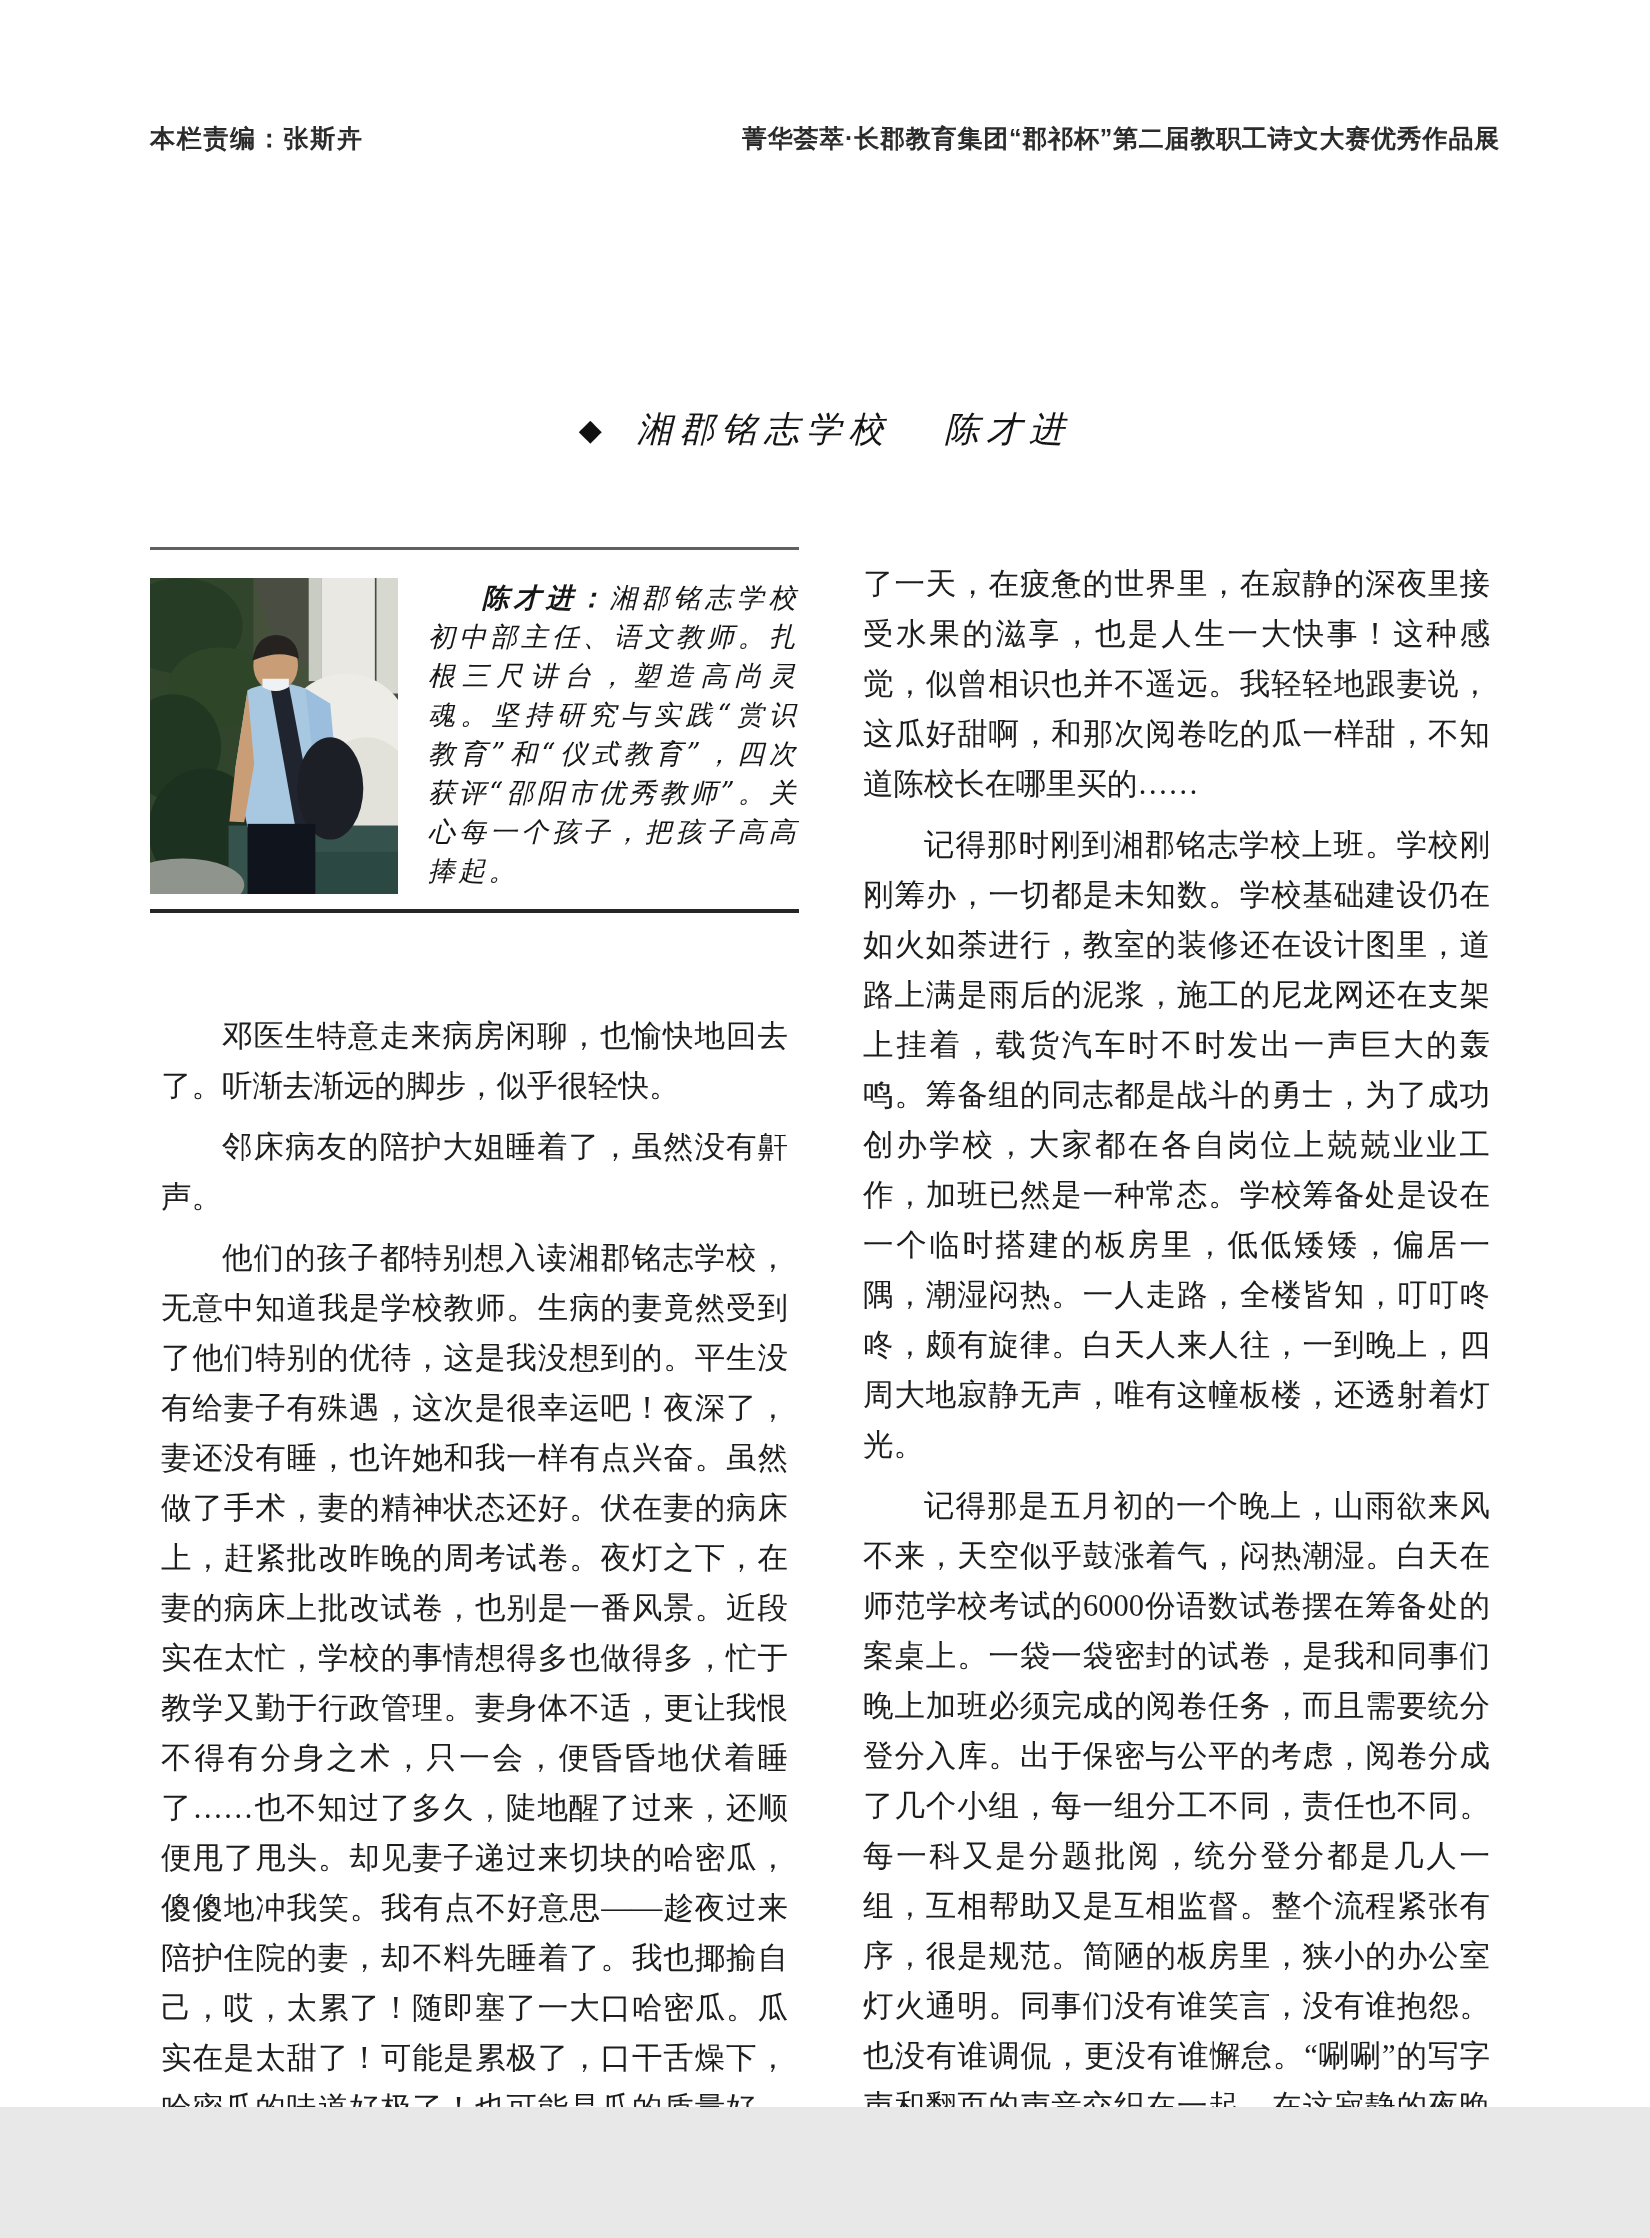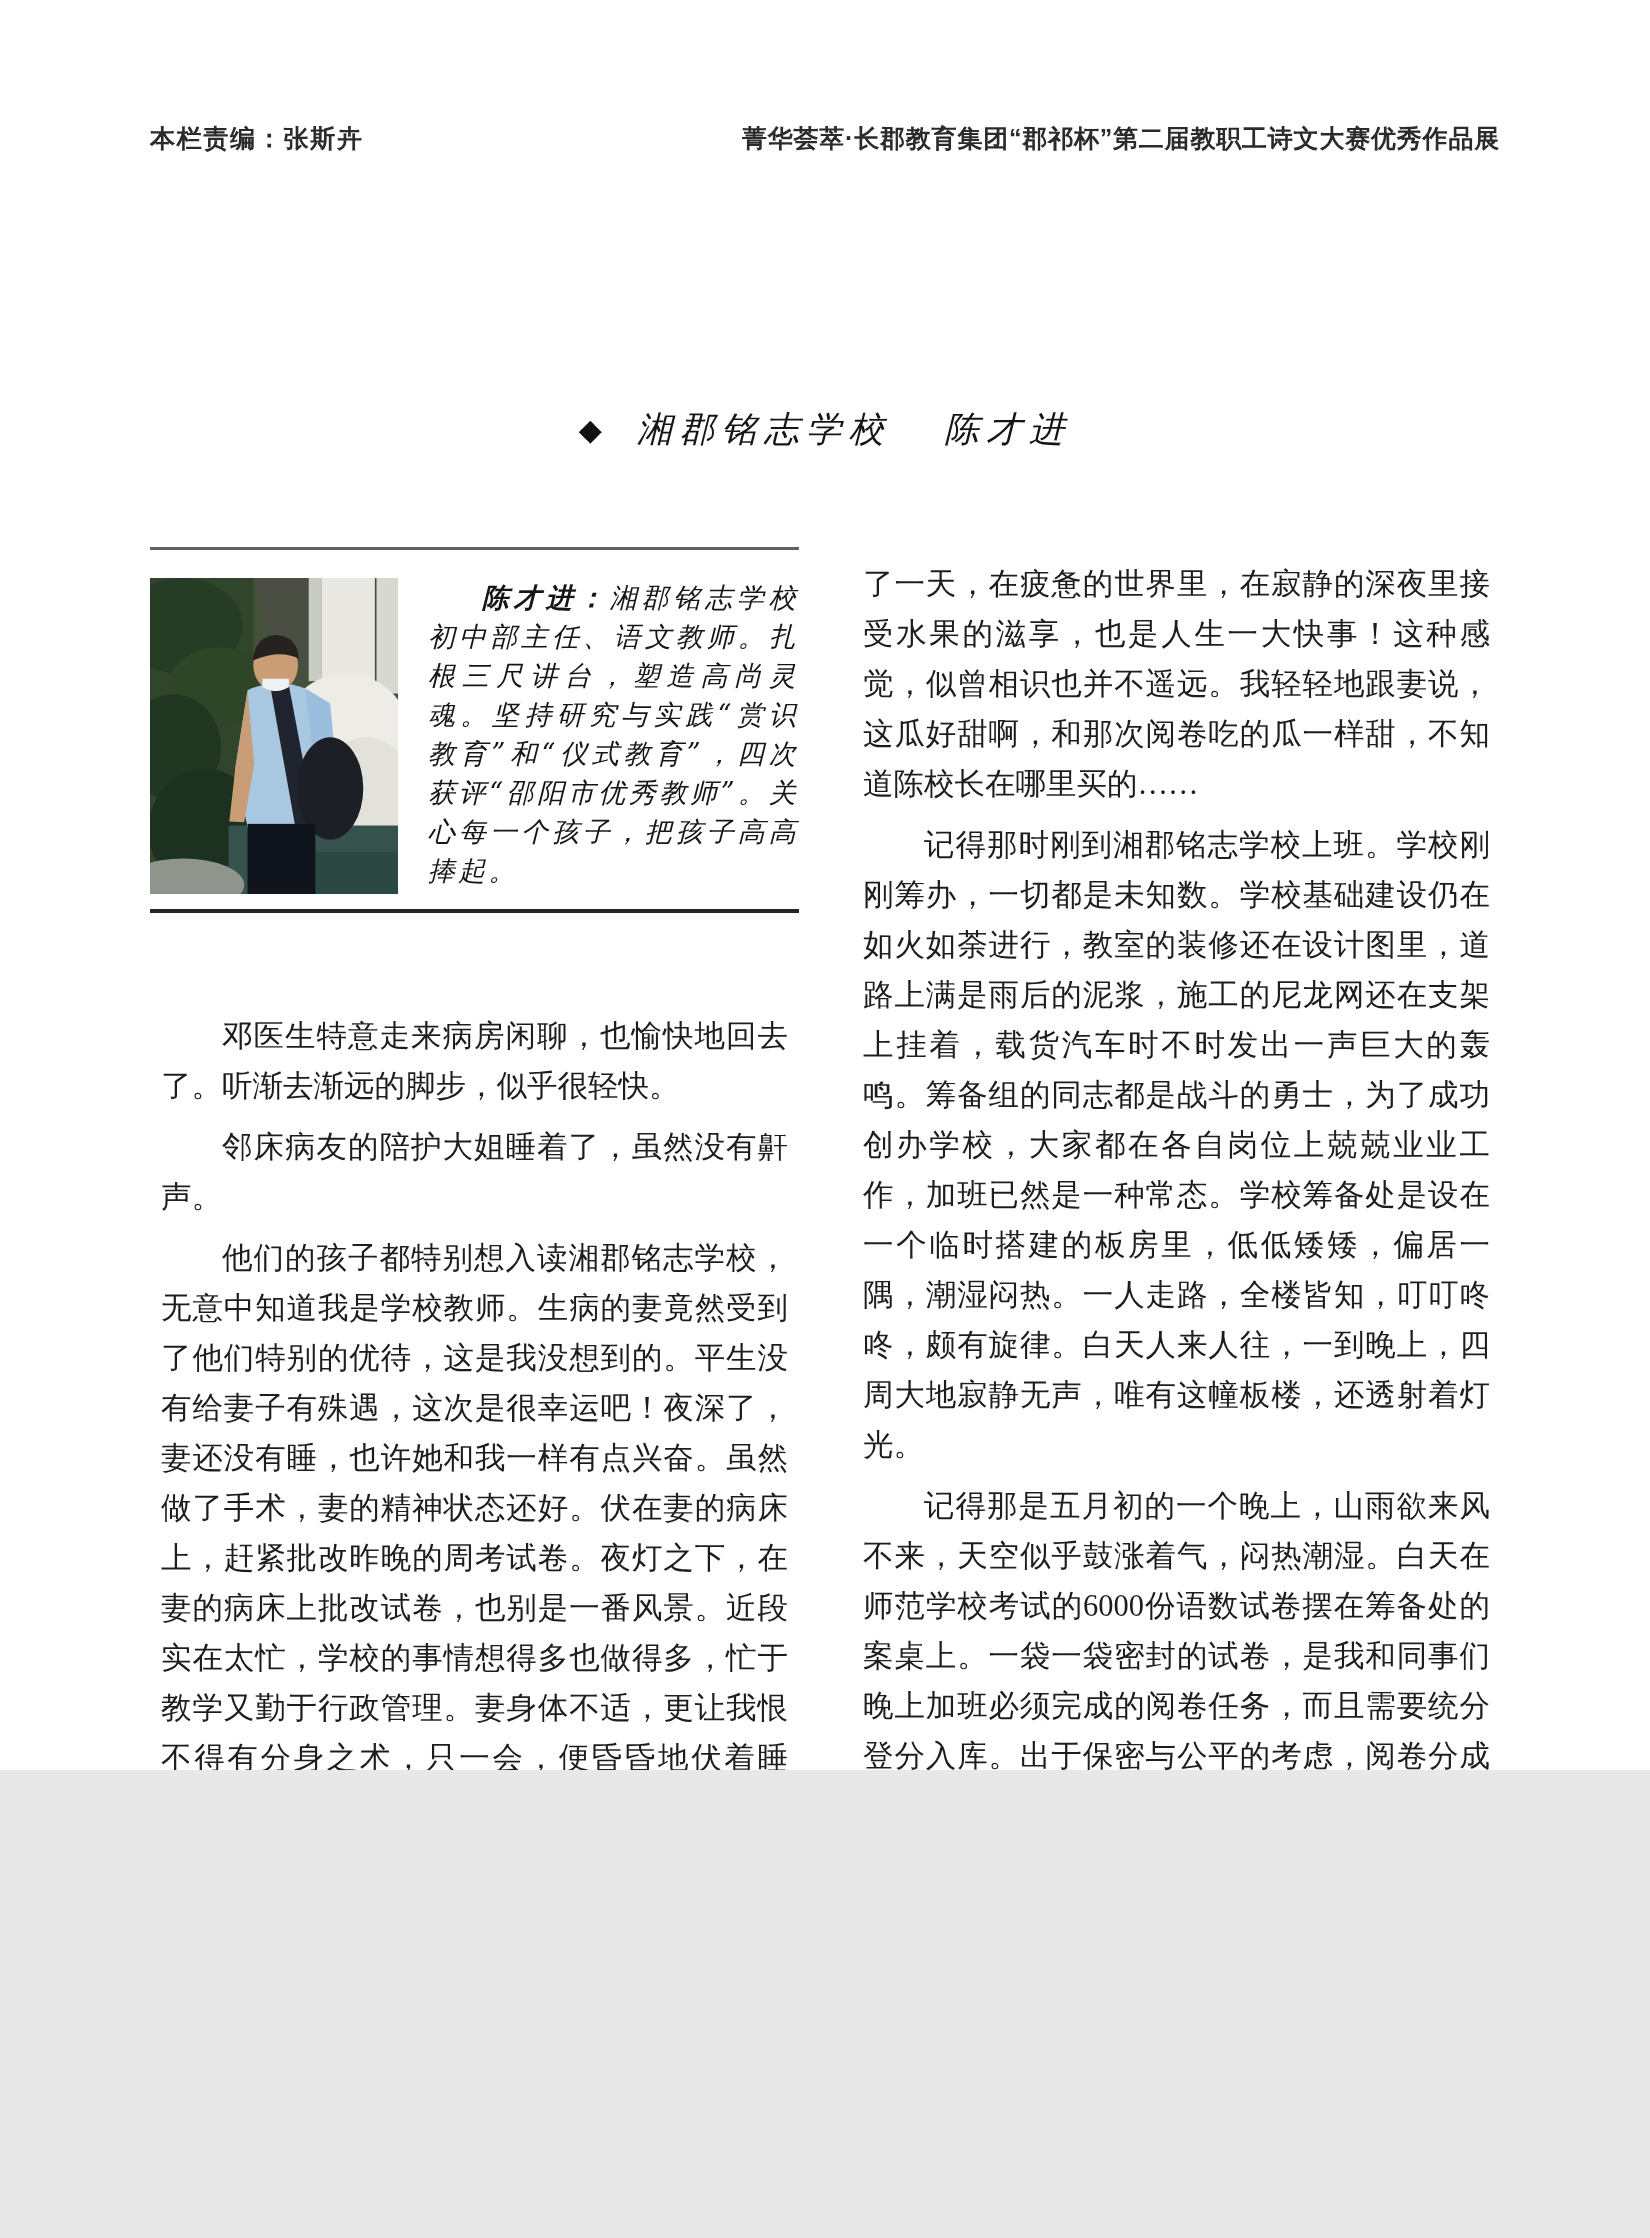--- a/index.html
+++ b/index.html
@@ -1,19 +1,19 @@
 <!DOCTYPE html>
 <html style="font-size:13.2px"><head>
 <meta charset="utf-8">
 <style>
   html, body { margin: 0; padding: 0; background: #e8e8e8; }
   .page {
     position: relative;
     width: 1650px;
-    height: 1770px;
+    height: 2107px;
     background: #ffffff;
     font-family: "Liberation Serif", "DejaVu Serif", serif;
     color: #1d1d1d;
     overflow: hidden;
   }
 
   
   .header-left {
     position: absolute; left: 150px; top: 122px;
     font-family: "Liberation Sans", "DejaVu Sans", sans-serif;

